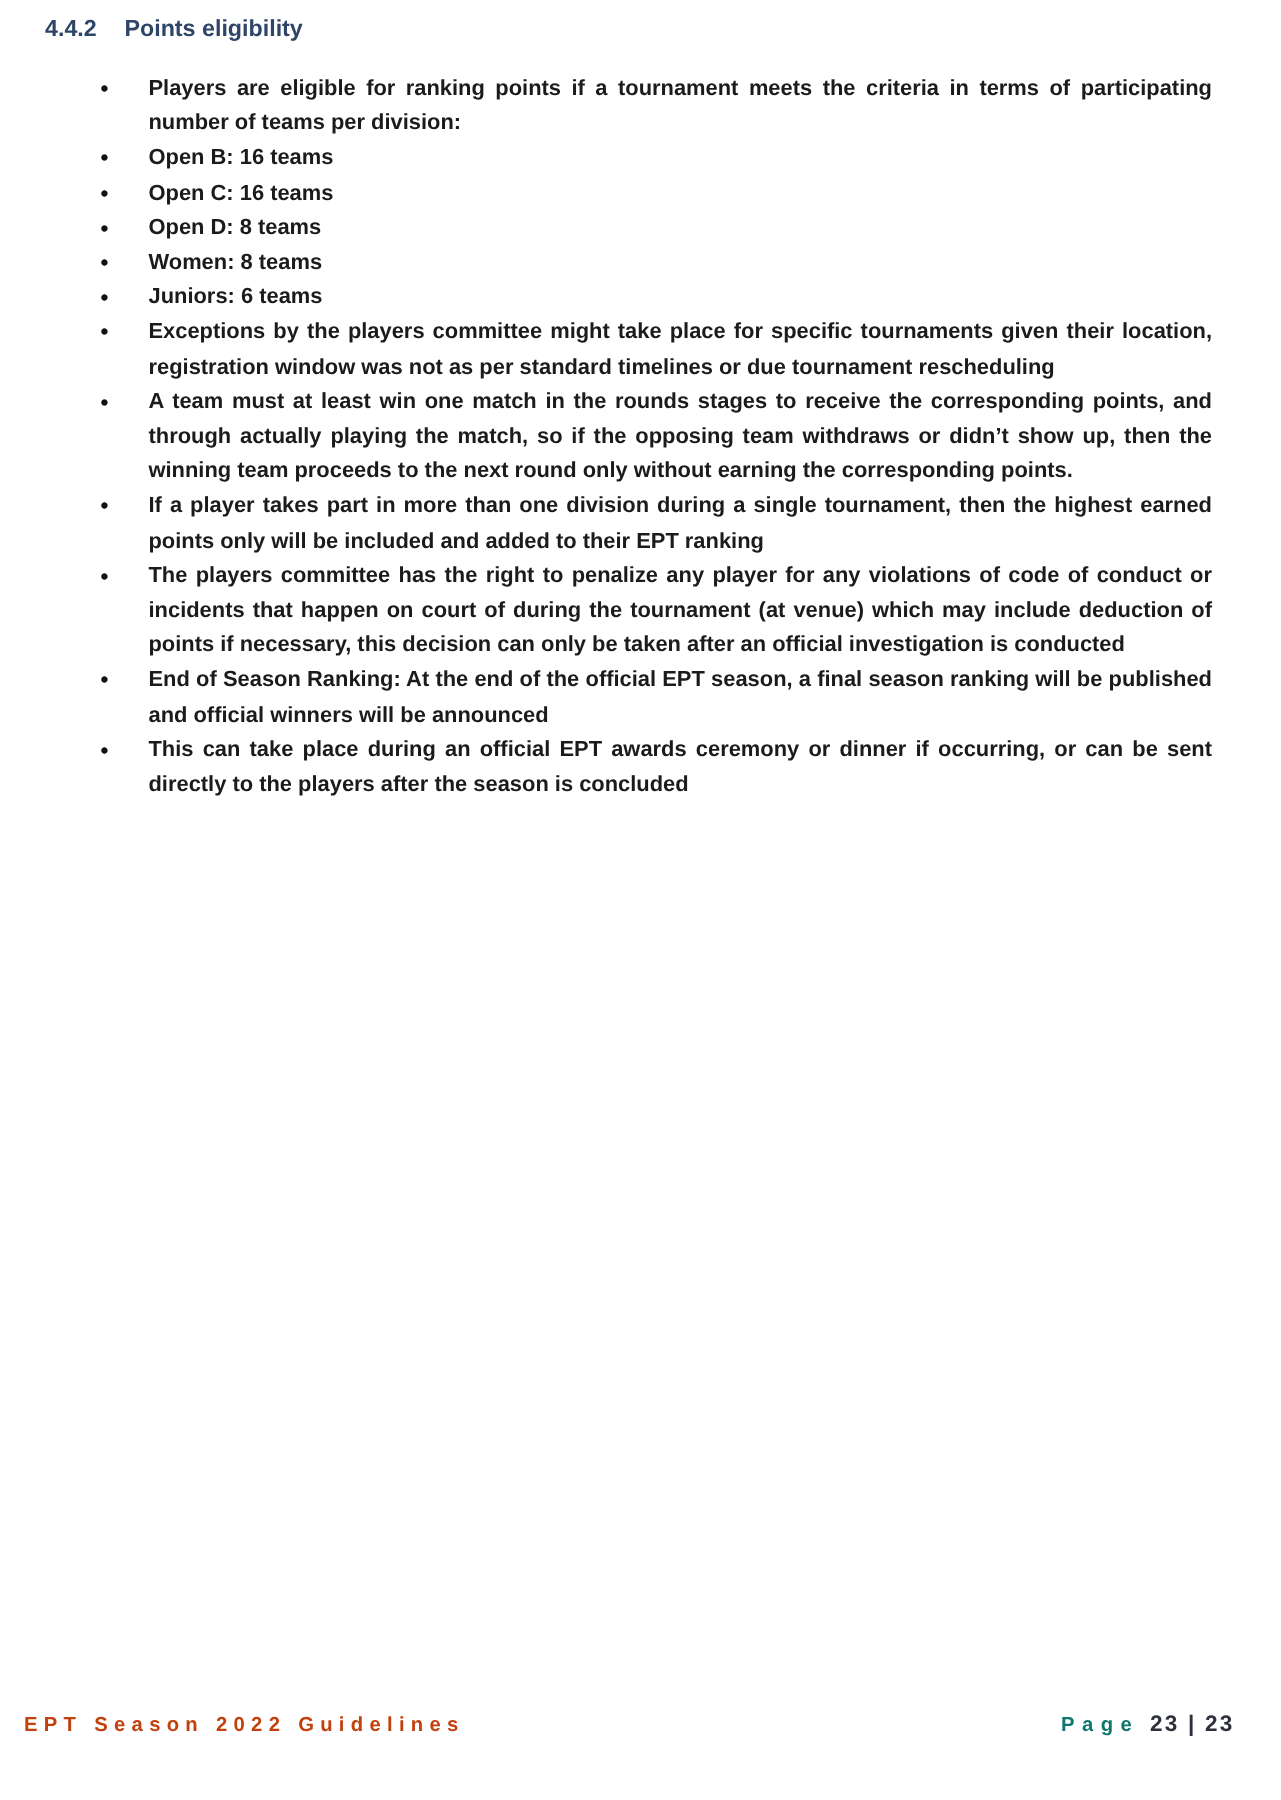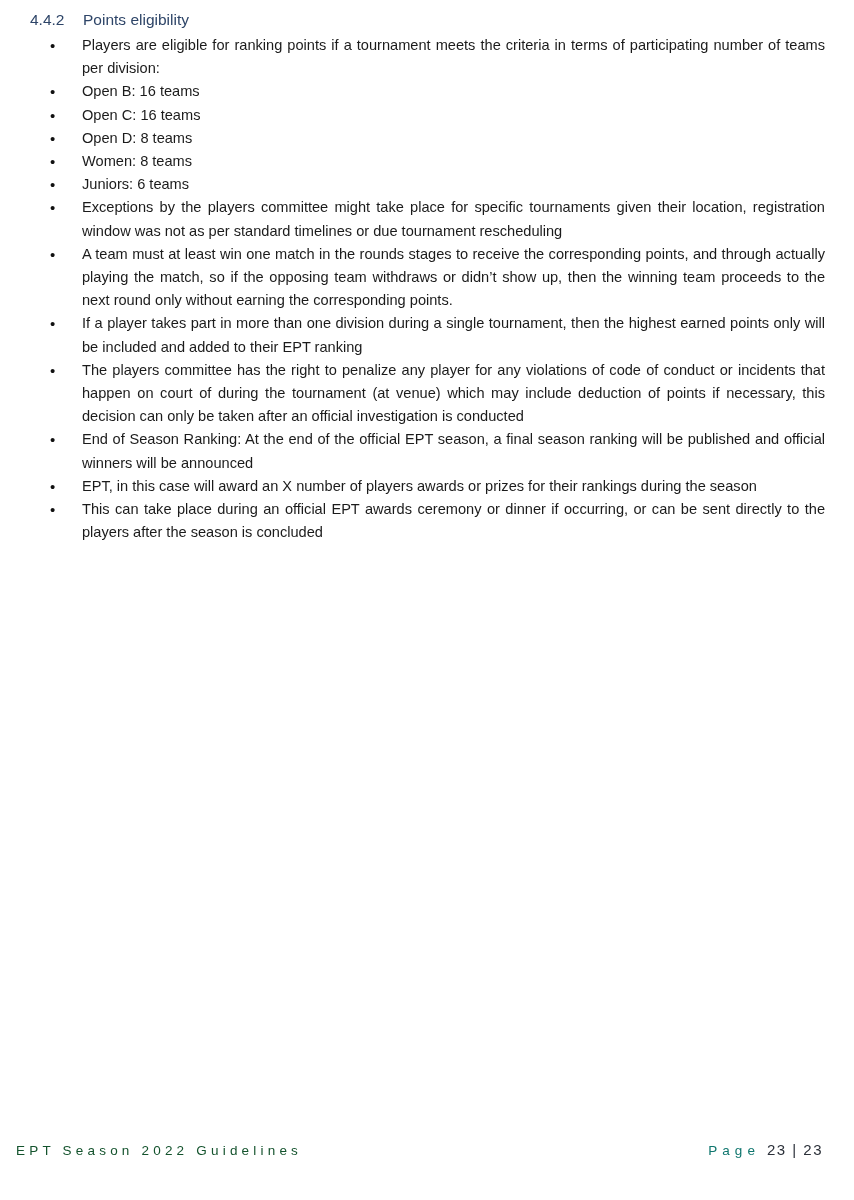--- a/index.html
+++ b/index.html
@@ -7,34 +7,35 @@
     padding: 0;
     background: #ffffff;
   }
   .page {
     position: relative;
     width: 854px;
     height: 1200px;
     background: #ffffff;
     font-family: "Liberation Sans", sans-serif;
     overflow: hidden;
+    font-weight: bold;
   }
   .heading {
     margin: 9px 0 3px 30px;
     font-size: 15.5px;
     line-height: 22px;
     color: #2e4568;
   }
   .heading .h-num {
     display: inline-block;
     width: 53px;
   }
   ul.bullets {
     list-style: none;
-    margin: 0;
+    margin: 17px;
     padding: 0;
   }
   ul.bullets li {
     position: relative;
     margin: 0;
     padding: 0 29px 0 82px;
     font-size: 14.6px;
     line-height: 23.2px;
     color: #1b1b1b;
     text-align: justify;
@@ -52,21 +53,21 @@
     left: 16px;
     right: 31px;
     top: 1141px;
     display: flex;
     justify-content: space-between;
     align-items: baseline;
   }
   .f-left {
     font-size: 13.5px;
     letter-spacing: 4.2px;
-    color: #14532d;
+    color: #c2410c;
     white-space: nowrap;
   }
   .f-right {
     white-space: nowrap;
   }
   .f-page-label {
     font-size: 13.5px;
     letter-spacing: 5px;
     color: #0f766e;
     margin-right: 7px;
@@ -92,21 +93,20 @@
     <li>Open B: 16 teams</li>
     <li>Open C: 16 teams</li>
     <li>Open D: 8 teams</li>
     <li>Women: 8 teams</li>
     <li>Juniors: 6 teams</li>
     <li>Exceptions by the players committee might take place for specific tournaments given their location, registration window was not as per standard timelines or due tournament rescheduling</li>
     <li>A team must at least win one match in the rounds stages to receive the corresponding points, and through actually playing the match, so if the opposing team withdraws or didn’t show up, then the winning team proceeds to the next round only without earning the corresponding points.</li>
     <li>If a player takes part in more than one division during a single tournament, then the highest earned points only will be included and added to their EPT ranking</li>
     <li>The players committee has the right to penalize any player for any violations of code of conduct or incidents that happen on court of during the tournament (at venue) which may include deduction of points if necessary, this decision can only be taken after an official investigation is conducted</li>
     <li>End of Season Ranking: At the end of the official EPT season, a final season ranking will be published and official winners will be announced</li>
-    <li>EPT, in this case will award an X number of players awards or prizes for their rankings during the season</li>
     <li>This can take place during an official EPT awards ceremony or dinner if occurring, or can be sent directly to the players after the season is concluded</li>
   </ul>
 
   <div class="footer">
     <span class="f-left">EPT Season 2022 Guidelines</span>
     <span class="f-right">
       <span class="f-page-label">Page</span><span class="f-page-num">23 | 23</span>
     </span>
   </div>
 

